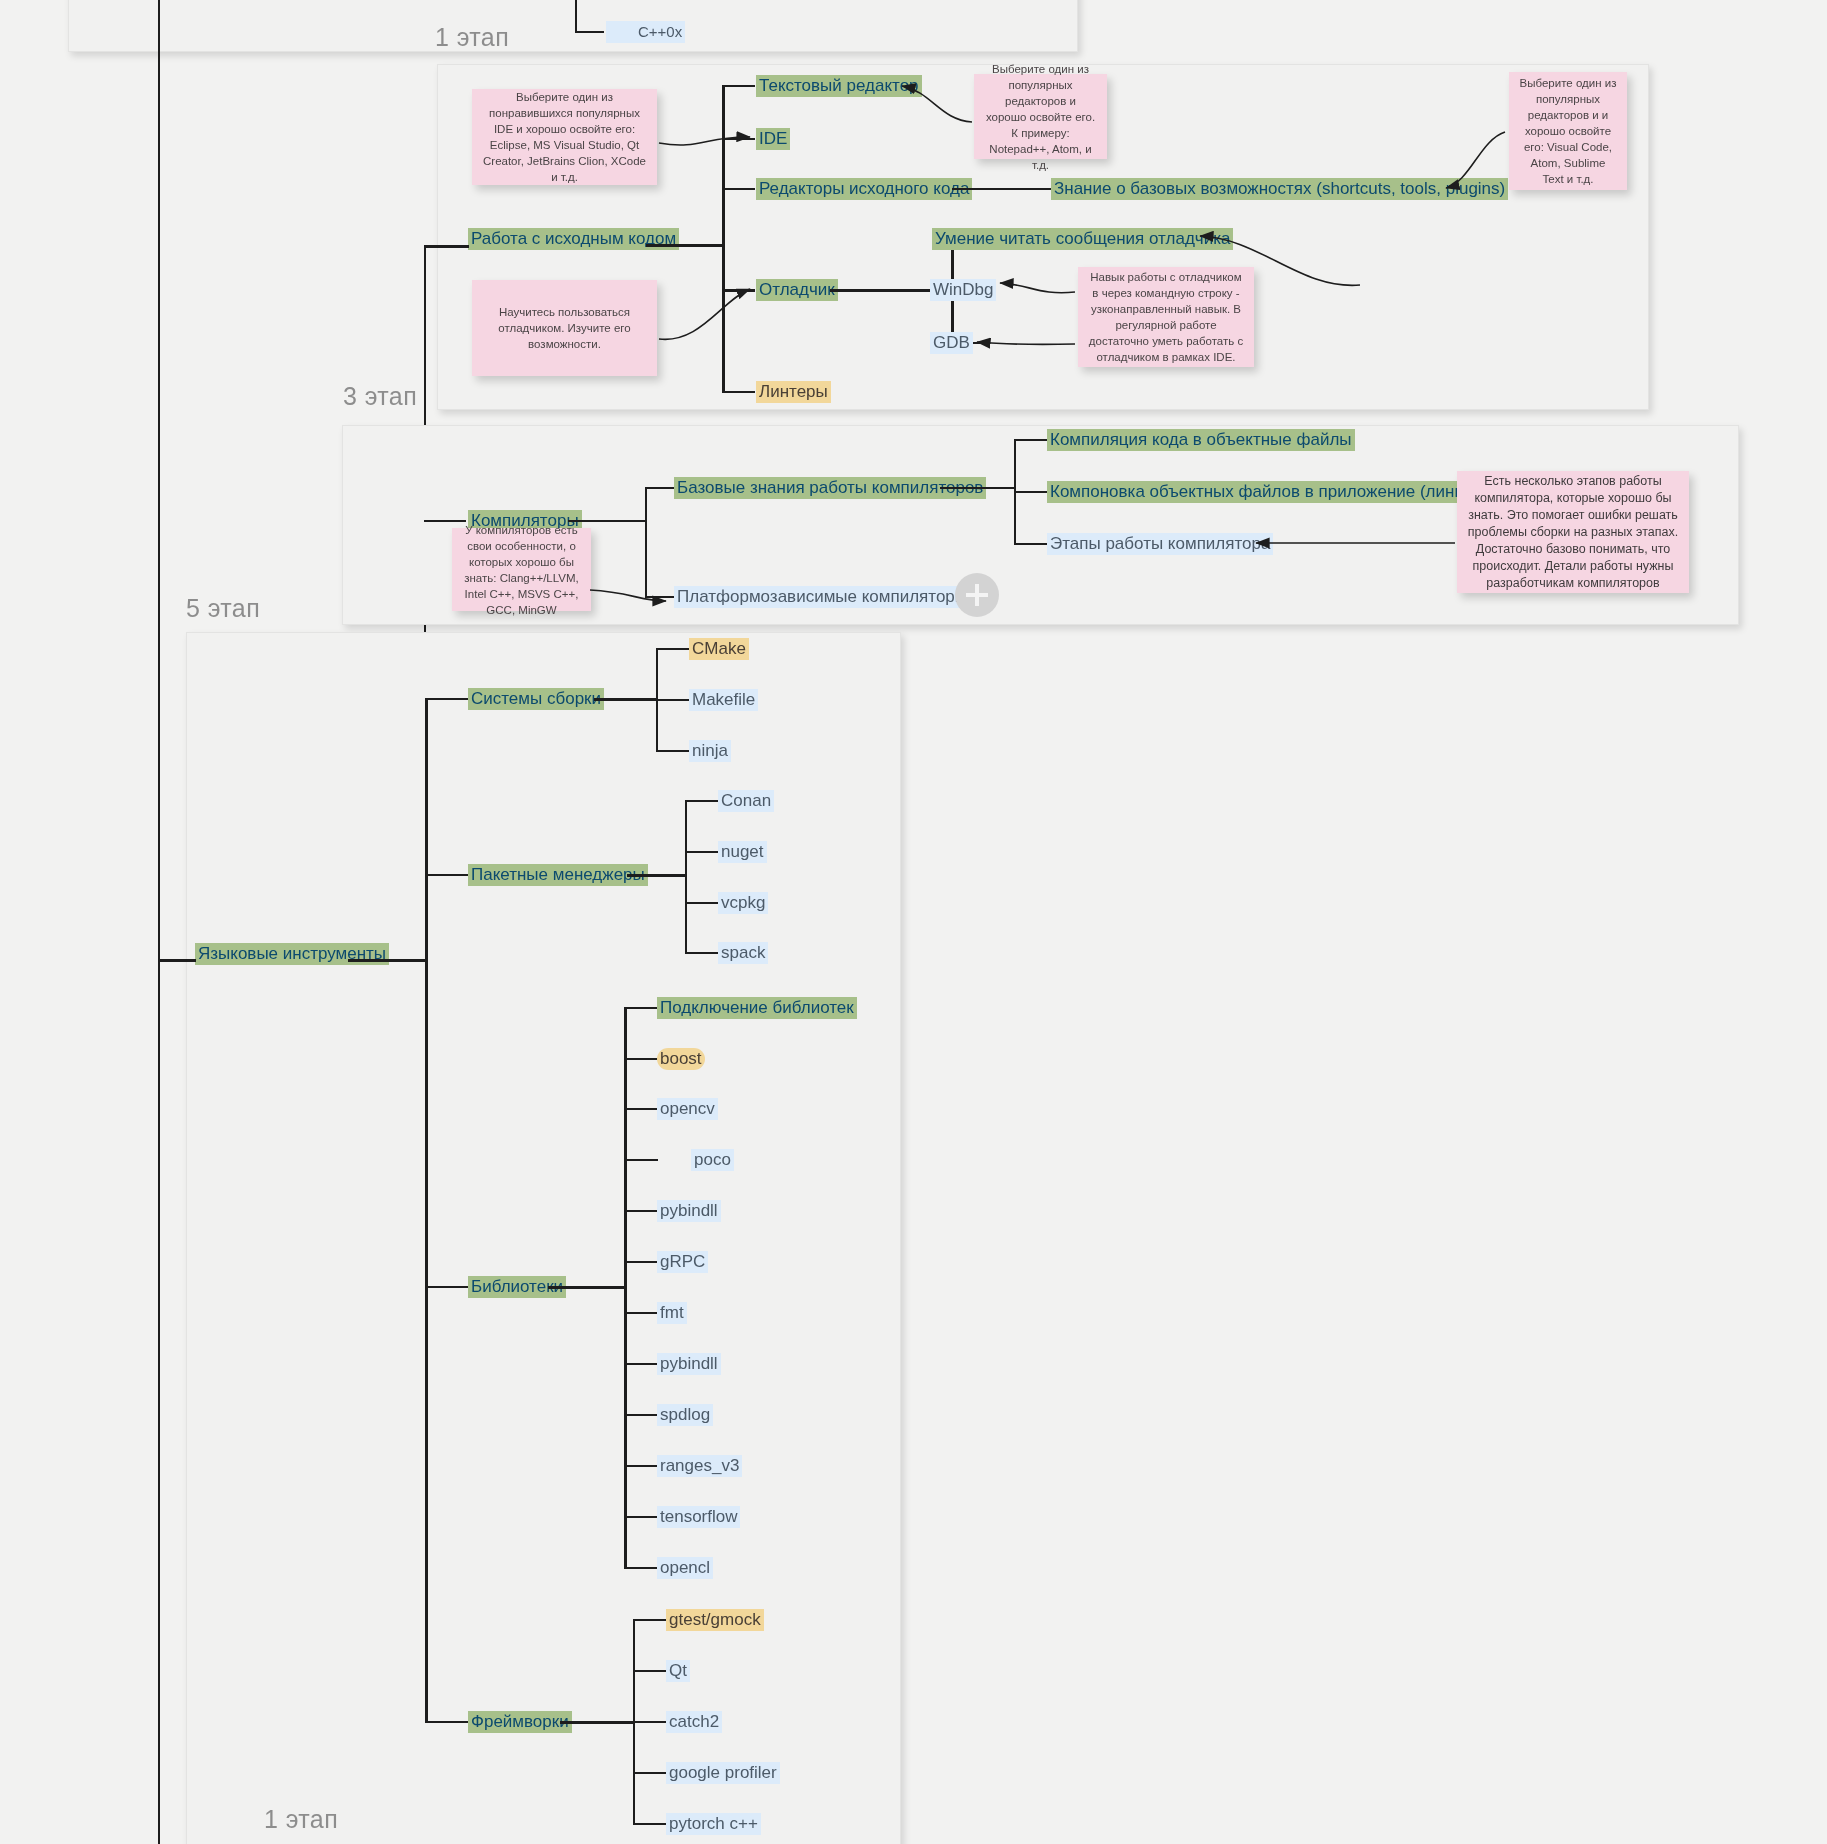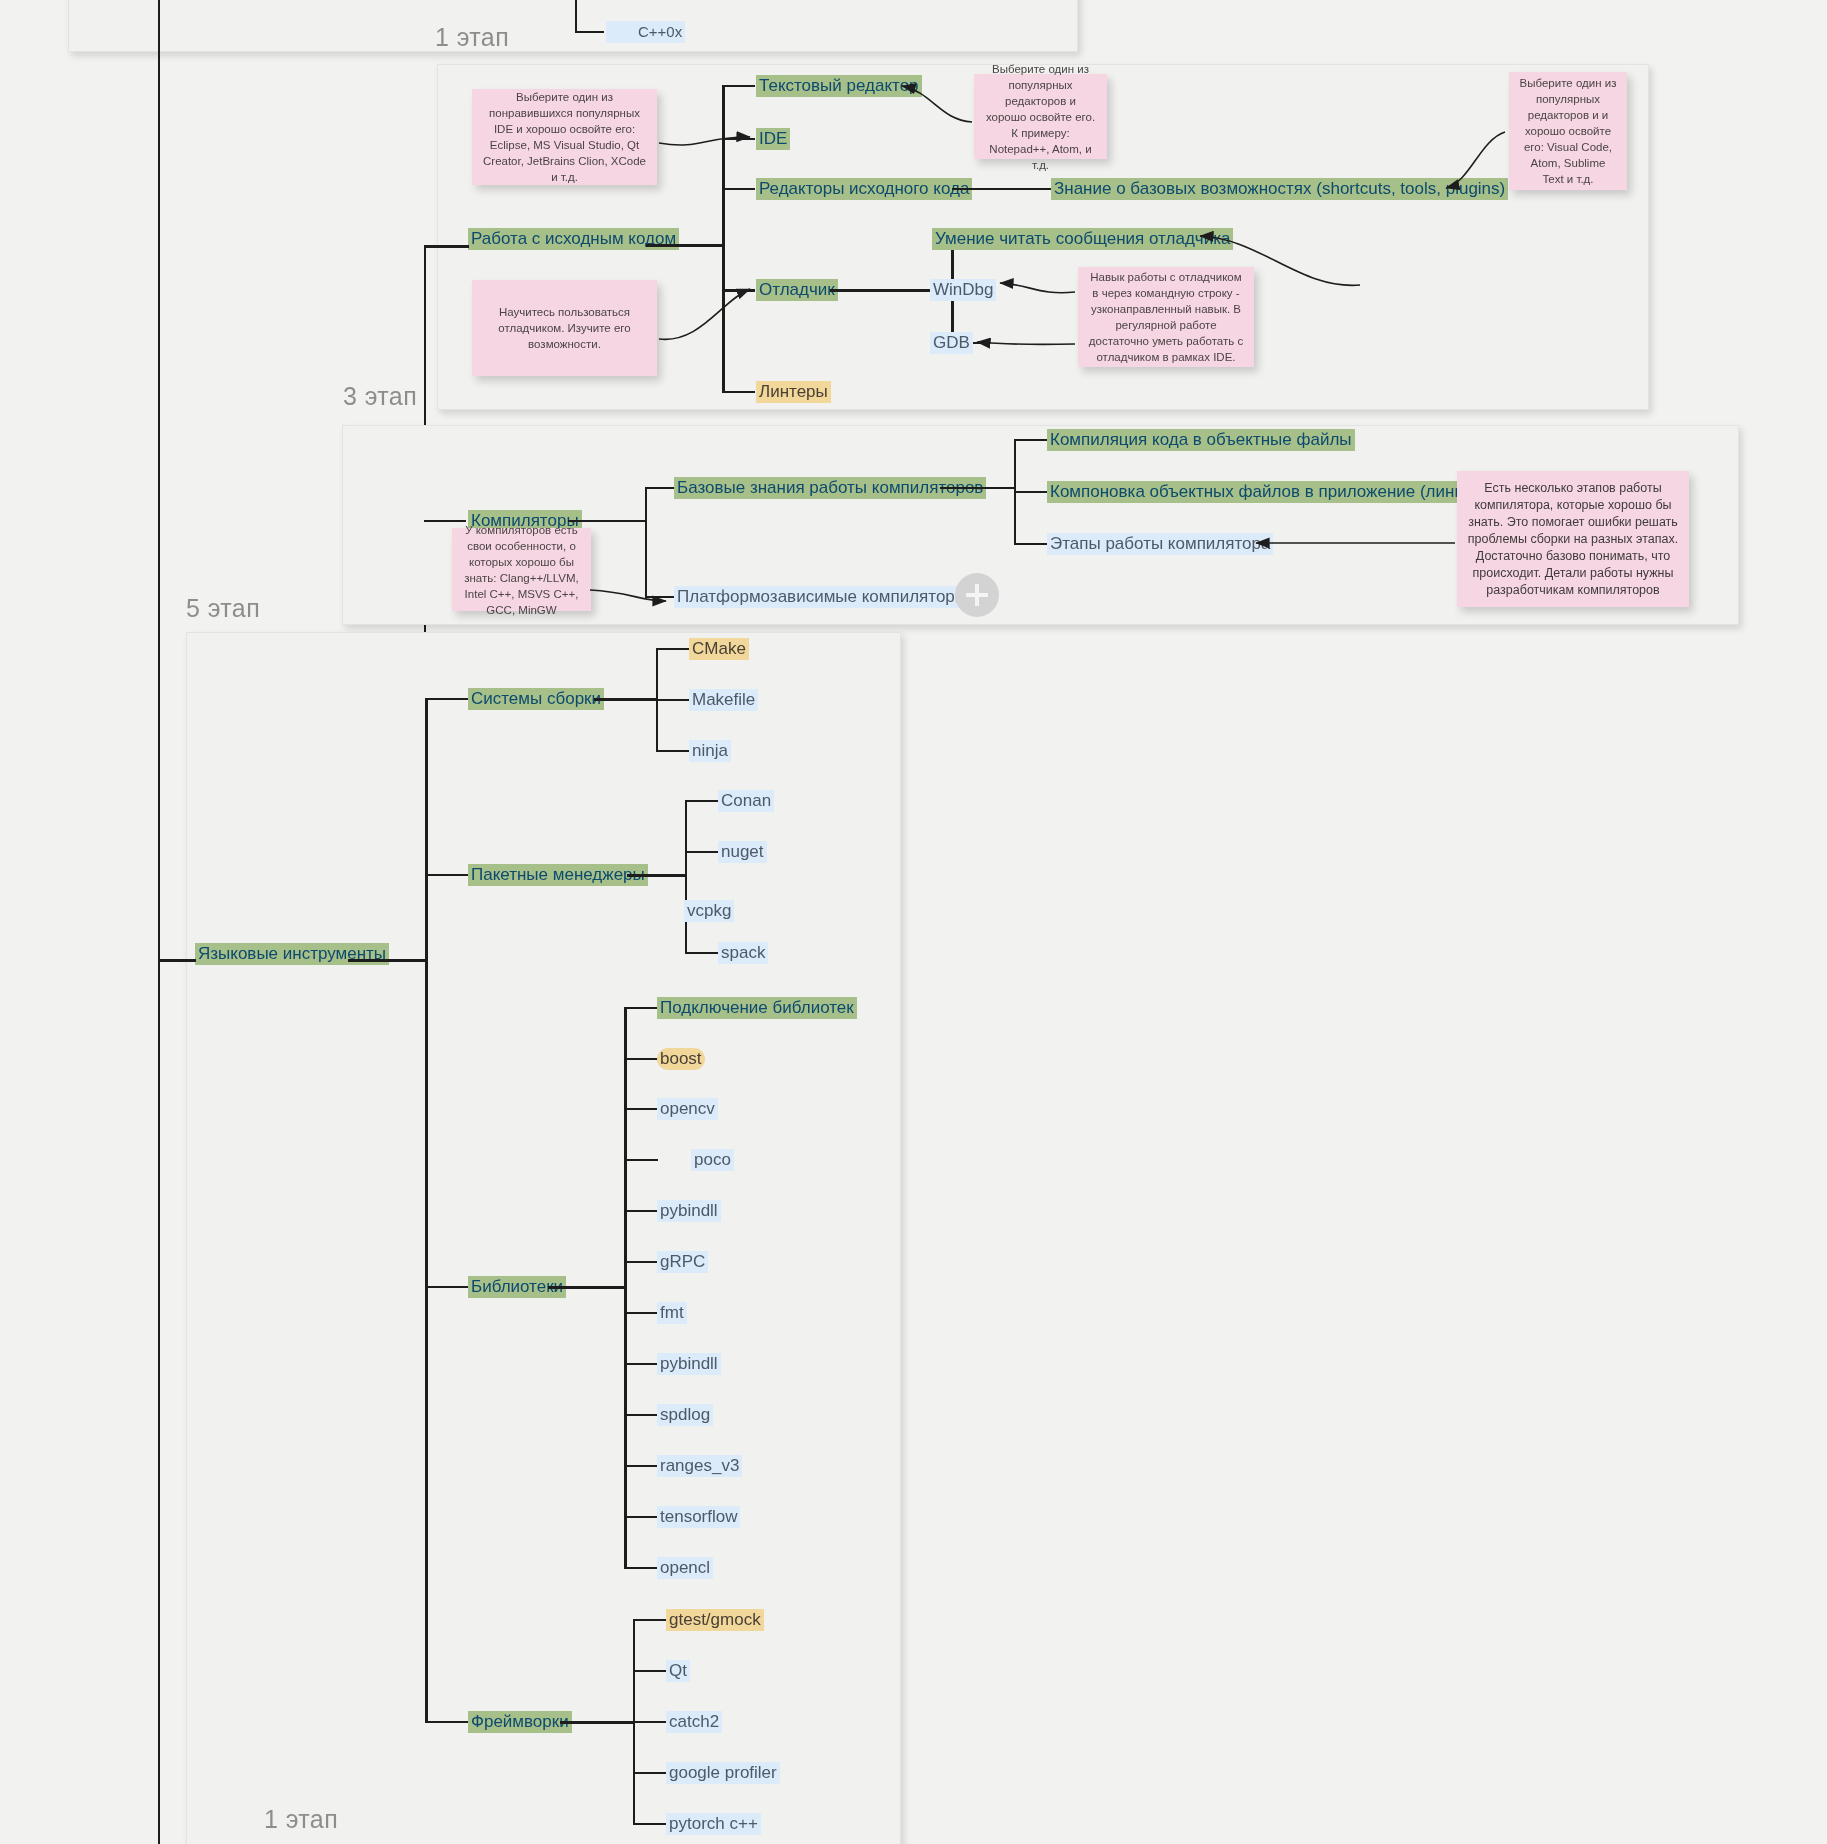--- a/index.html
+++ b/index.html
@@ -161,21 +161,21 @@
   <div class="node green" style="left:1047px;top:429px;">Компиляция кода в объектные файлы</div>
 
   <div class="ln h" style="left:1014px;top:491px;width:33px;"></div>
   <div class="node green" style="left:1047px;top:481px;">Компоновка объектных файлов в приложение (линковка)</div>
 
   <div class="ln h" style="left:1014px;top:543px;width:33px;"></div>
   <div class="node blue" style="left:1047px;top:533px;">Этапы работы компилятора</div>
 
   <div class="sticky" style="left:452px;top:528px;width:139px;height:83px;white-space:pre-line;">У компиляторов есть свои особенности, о которых хорошо бы
 знать: Clang++/LLVM, Intel C++, MSVS C++, GCC, MinGW</div>
-  <div class="sticky big" style="left:1457px;top:471px;width:232px;height:136px;">Есть несколько этапов работы компилятора, которые хорошо бы знать. Это помогает ошибки решать проблемы сборки на разных этапах. Достаточно базово понимать, что происходит. Детали работы нужны разработчикам компиляторов</div>
+  <div class="sticky big" style="left:1457px;top:471px;width:232px;height:122px;">Есть несколько этапов работы компилятора, которые хорошо бы знать. Это помогает ошибки решать проблемы сборки на разных этапах. Достаточно базово понимать, что происходит. Детали работы нужны разработчикам компиляторов</div>
 
   <div class="plus-btn" style="left:955px;top:573px;">
     <span class="bar hh"></span>
     <span class="bar vv"></span>
   </div>
 
   <div class="panel" style="left:186px;top:632px;width:713px;height:1212px;"></div>
   <div class="stage-label" style="left:264px;top:1805px;">1 этап</div>
 
   <div class="node green" style="left:195px;top:943px;">Языковые инструменты</div>
@@ -198,21 +198,21 @@
   <div class="ln h" style="left:425px;top:874px;width:44px;"></div>
   <div class="node green" style="left:468px;top:864px;">Пакетные менеджеры</div>
   <div class="ln thick h" style="left:627px;top:874px;width:60px;"></div>
   <div class="ln v" style="left:685px;top:800px;height:152px;"></div>
 
   <div class="ln h" style="left:685px;top:800px;width:34px;"></div>
   <div class="node blue" style="left:718px;top:790px;">Conan</div>
   <div class="ln h" style="left:685px;top:851px;width:34px;"></div>
   <div class="node blue" style="left:718px;top:841px;">nuget</div>
   <div class="ln h" style="left:685px;top:902px;width:34px;"></div>
-  <div class="node blue" style="left:684px;top:892px;margin-top:8px;">vcpkg</div>
+  <div class="node blue" style="left:718px;top:892px;">vcpkg</div>
   <div class="ln h" style="left:685px;top:952px;width:34px;"></div>
   <div class="node blue" style="left:718px;top:942px;">spack</div>
 
   <div class="ln h" style="left:425px;top:1286px;width:44px;"></div>
   <div class="node green" style="left:468px;top:1276px;">Библиотеки</div>
   <div class="ln thick h" style="left:548px;top:1286px;width:78px;"></div>
   <div class="ln thick v" style="left:624px;top:1007px;height:560px;"></div>
 
   <div class="ln h" style="left:624px;top:1007px;width:34px;"></div>
   <div class="node green" style="left:657px;top:997px;">Подключение библиотек</div>

